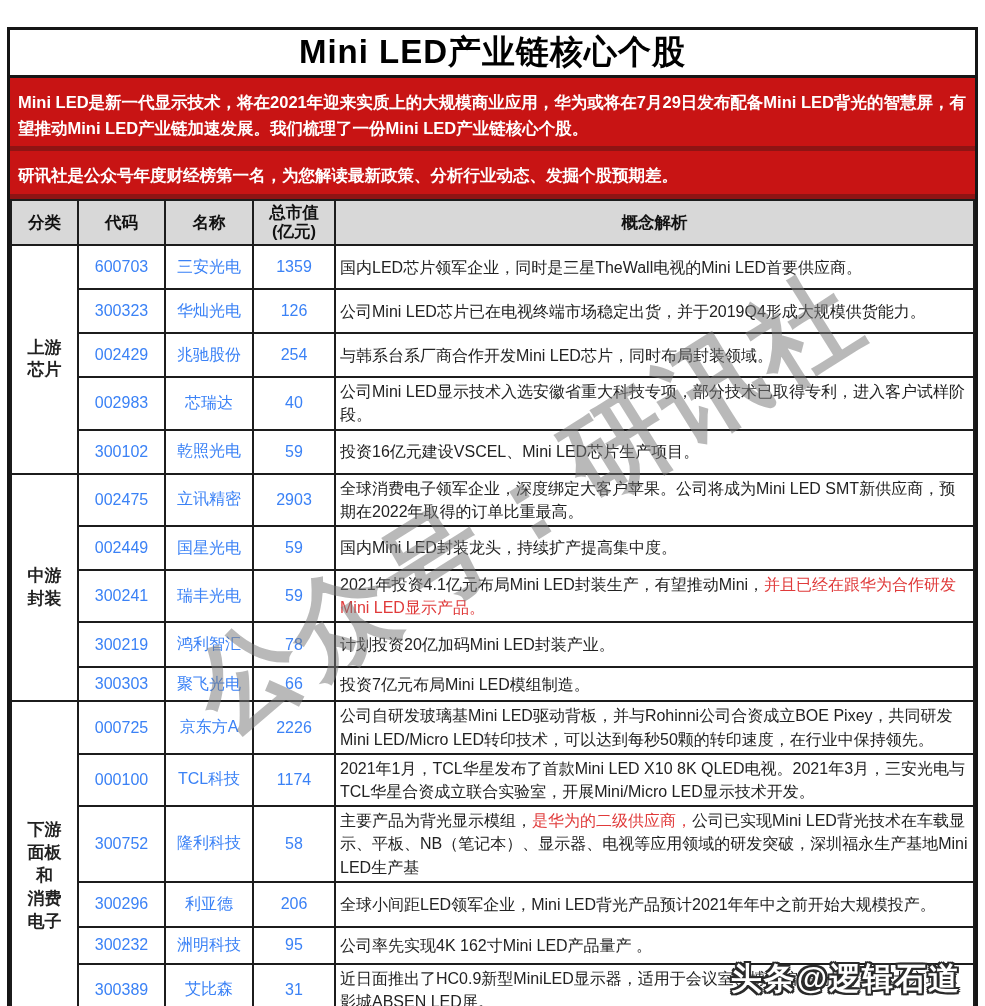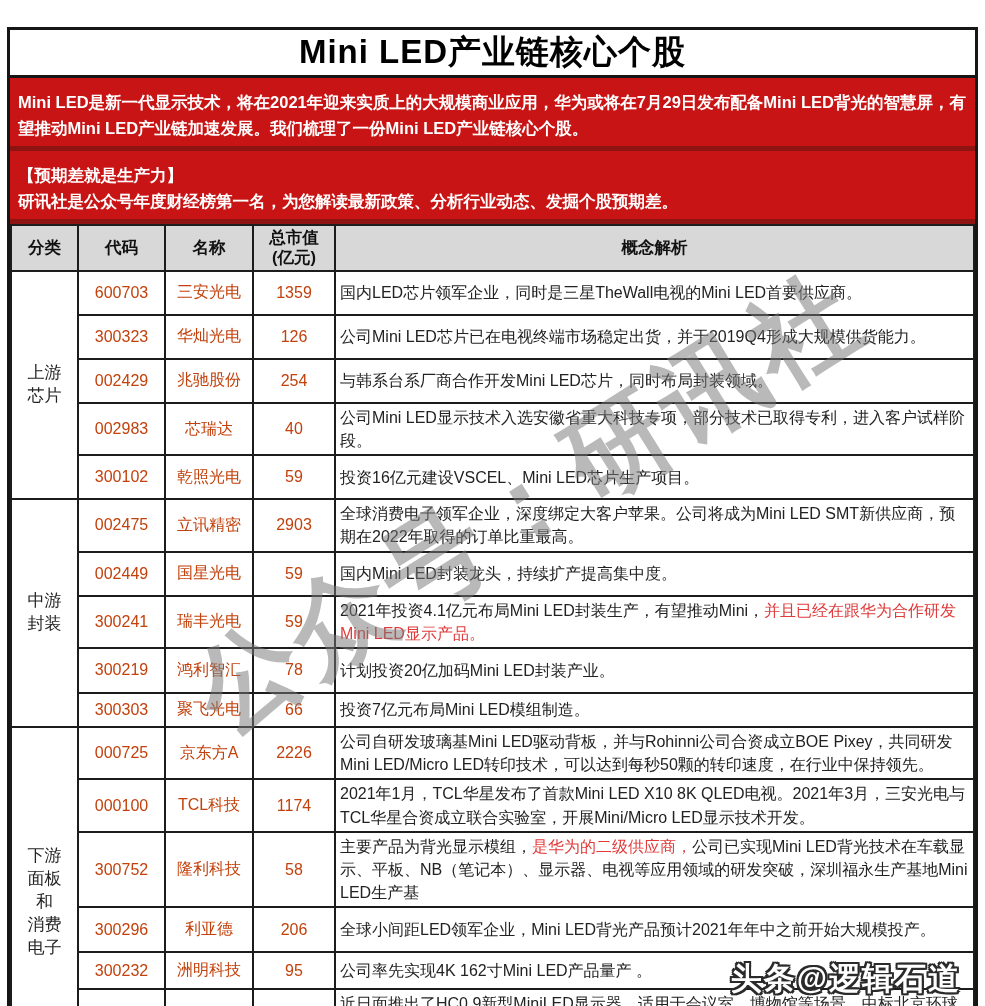--- a/index.html
+++ b/index.html
@@ -34,24 +34,24 @@
   }
   col.c-cat  { width:67px; }
   col.c-code { width:87px; }
   col.c-name { width:88px; }
   col.c-cap  { width:82px; }
   thead th {
     background:#d8d8d8; font-weight:bold; font-size:16.5px;
     text-align:center; white-space:pre-line; line-height:1.2; height:42px; color:#111;
   }
   td.cat {
-    text-align:center; font-weight:normal; font-size:17px;
+    text-align:center; font-weight:bold; font-size:17px;
     white-space:pre-line; line-height:1.35; background:#fff; color:#222;
   }
-  td.code, td.name, td.cap { text-align:center; color:#c2410c; }
+  td.code, td.name, td.cap { text-align:center; color:#3b82f6; }
   td.desc { text-align:left; padding:2px 7px; line-height:1.45; color:#222; }
   td.desc .red { color:#e03a3a; }
   .rh44{height:44px;} .rh50{height:50px;} .rh46{height:46px;} .rh45{height:45px;}
   .rh34{height:34px;} .rh49{height:49px;} .rh37{height:37px;} .rh36{height:36px;}
   .wm-diagonal {
     position:absolute; left:205px; top:636px; z-index:5; pointer-events:none;
     transform:rotate(-32deg); transform-origin:left center;
     font-family:"Liberation Serif","DejaVu Serif",serif;
     font-size:104px; font-weight:bold; letter-spacing:5px;
     color:rgba(120,120,120,0.52); white-space:nowrap;
@@ -73,21 +73,20 @@
 
   <div class="title-bar">
     <h1>Mini LED产业链核心个股</h1>
   </div>
 
   <div class="banner banner-1">
     <span>Mini LED是新一代显示技术，将在2021年迎来实质上的大规模商业应用，华为或将在7月29日发布配备Mini LED背光的智慧屏，有望推动Mini LED产业链加速发展。我们梳理了一份Mini LED产业链核心个股。</span>
   </div>
 
   <div class="banner banner-2">
-    <div>【预期差就是生产力】</div>
     <div>研讯社是公众号年度财经榜第一名，为您解读最新政策、分析行业动态、发掘个股预期差。</div>
   </div>
 
   <table class="stocks">
     <colgroup>
       <col class="c-cat">
         <col class="c-code">
         <col class="c-name">
         <col class="c-cap">
         <col>

